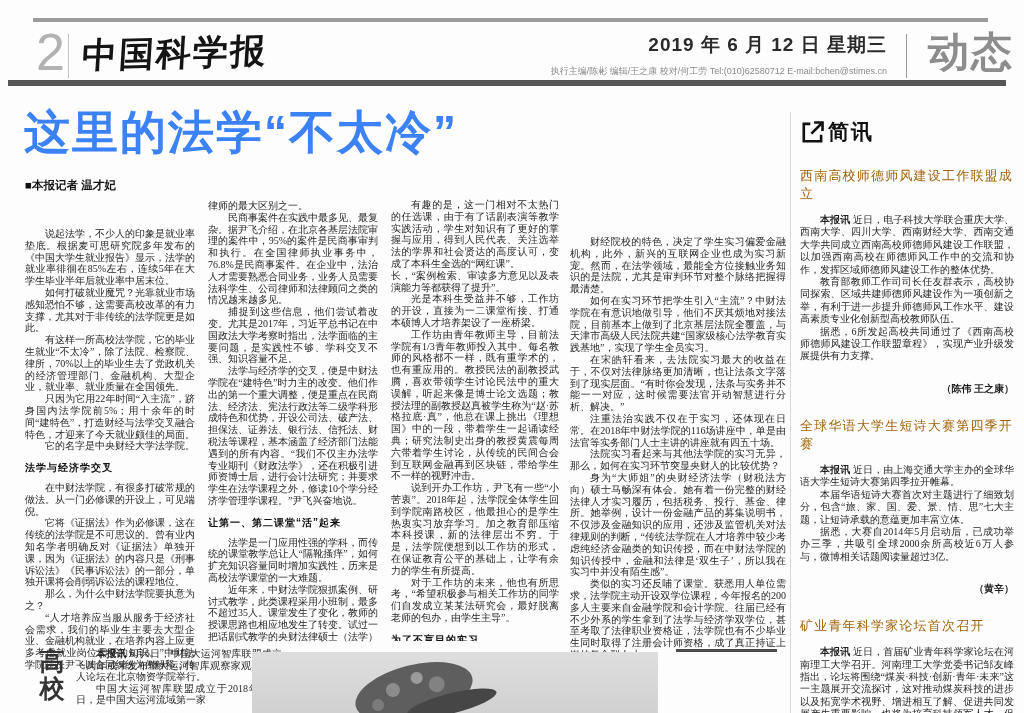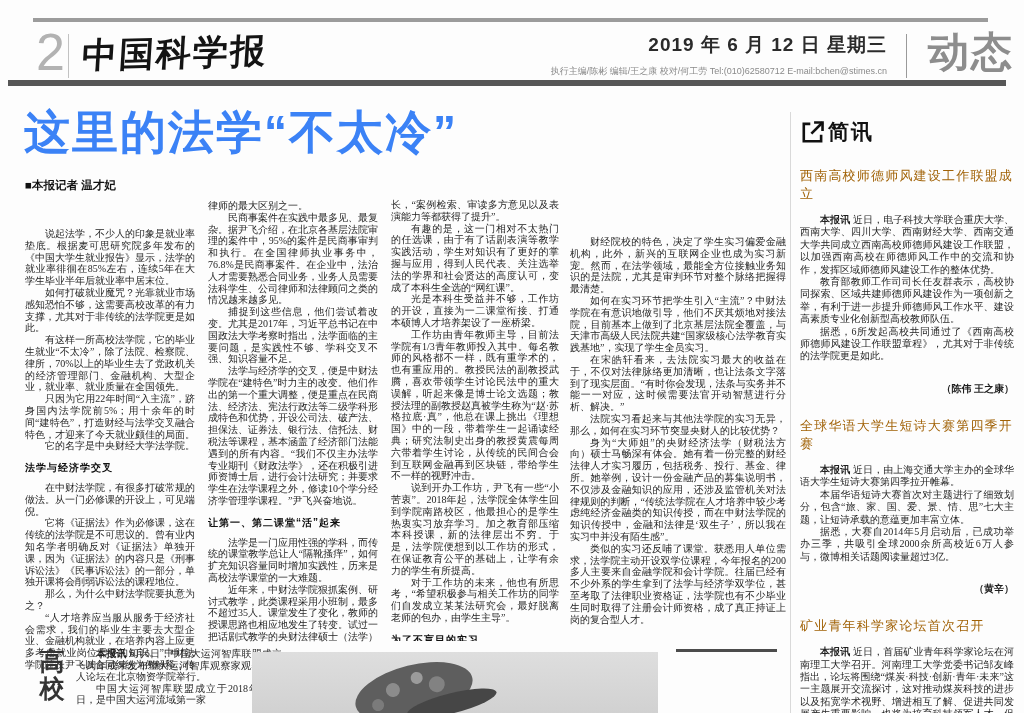--- a/index.html
+++ b/index.html
@@ -90,32 +90,33 @@
   <div class="col col2">
       <p class="para cont">律师的最大区别之一。</p>
       <p class="para">民商事案件在实践中最多见、最复杂。据尹飞介绍，在北京各基层法院审理的案件中，95%的案件是民商事审判和执行。在全国律师执业事务中，76.8%是民商事案件。在企业中，法治人才需要熟悉合同业务，业务人员需要法科学生、公司律师和法律顾问之类的情况越来越多见。</p>
       <p class="para">捕捉到这些信息，他们尝试着改变。尤其是2017年，习近平总书记在中国政法大学考察时指出，法学面临的主要问题，是实践性不够、学科交叉不强、知识容量不足。</p>
       <p class="para">法学与经济学的交叉，便是中财法学院在“建特色”时力主的改变。他们作出的第一个重大调整，便是重点在民商法、经济法、宪法行政法等二级学科形成特色和优势，开设公司法、破产法、担保法、证券法、银行法、信托法、财税法等课程，基本涵盖了经济部门法能遇到的所有内容。“我们不仅主办法学专业期刊《财政法学》，还在积极引进师资博士后，进行会计法研究；并要求学生在法学课程之外，修读10个学分经济学管理学课程。”尹飞兴奋地说。</p>
       <div class="sec-head">让第一、第二课堂“活”起来</div>
       <p class="para">法学是一门应用性强的学科，而传统的课堂教学总让人“隔靴搔痒”，如何扩充知识容量同时增加实践性，历来是高校法学课堂的一大难题。</p>
       <p class="para">近年来，中财法学院狠抓案例、研讨式教学，此类课程采用小班制，最多不超过35人。课堂发生了变化，教师的授课思路也相应地发生了转变。试过一把话剧式教学的央财法律硕士（法学）研究生宋皓轩大呼“过瘾”。原来，开设选举法课程的教授蒋劲松，指导学生用话剧的形式把湖南衡阳贿选案搬进了课堂，现场演绎了一场“官场大地震”。宋皓轩扮演一名检察</p>
     </div>
   <div class="col col3">
+      <p class="para">有趣的是，这一门相对不太热门的任选课，由于有了话剧表演等教学实践活动，学生对知识有了更好的掌握与应用，得到人民代表、关注选举法的学界和社会贤达的高度认可，变成了本科生全选的“网红课”。</p>
       <p class="para cont">长，“案例检索、审读多方意见以及表演能力等都获得了提升”。</p>
-      <p class="para">有趣的是，这一门相对不太热门的任选课，由于有了话剧表演等教学实践活动，学生对知识有了更好的掌握与应用，得到人民代表、关注选举法的学界和社会贤达的高度认可，变成了本科生全选的“网红课”。</p>
       <p class="para">光是本科生受益并不够，工作坊的开设，直接为一二课堂衔接、打通本硕博人才培养架设了一座桥梁。</p>
       <p class="para">工作坊由青年教师主导，目前法学院有1/3青年教师投入其中。每名教师的风格都不一样，既有重学术的，也有重应用的。教授民法的副教授武腾，喜欢带领学生讨论民法中的重大误解，听起来像是博士论文选题；教授法理的副教授赵真被学生称为“赵·苏格拉底·真”，他总在课上挑出《理想国》中的一段，带着学生一起诵读经典；研究法制史出身的教授黄震每周六带着学生讨论，从传统的民间合会到互联网金融再到区块链，带给学生不一样的视野冲击。</p>
       <p class="para">说到开办工作坊，尹飞有一些“小苦衷”。2018年起，法学院全体学生回到学院南路校区，他最担心的是学生热衷实习放弃学习。加之教育部压缩本科授课，新的法律层出不穷。于是，法学院便想到以工作坊的形式，在保证教育公平的基础上，让学有余力的学生有所提高。</p>
       <p class="para">对于工作坊的未来，他也有所思考，“希望积极参与相关工作坊的同学们自发成立某某法研究会，最好脱离老师的包办，由学生主导”。</p>
       <div class="sec-head">为了不盲目的实习</div>
     </div>
   <div class="col col4">
       <p class="para">财经院校的特色，决定了学生实习偏爱金融机构，此外，新兴的互联网企业也成为实习新宠。然而，在法学领域，最能全方位接触业务知识的是法院，尤其是审判环节对整个脉络把握得最清楚。</p>
       <p class="para">如何在实习环节把学生引入“主流”？中财法学院在有意识地做引导，他们不厌其烦地对接法院，目前基本上做到了北京基层法院全覆盖，与天津市高级人民法院共建“国家级核心法学教育实践基地”，实现了学生全员实习。</p>
       <p class="para">在宋皓轩看来，去法院实习最大的收益在于，不仅对法律脉络更加清晰，也让法条文字落到了现实层面。“有时你会发现，法条与实务并不能一一对应，这时候需要法官开动智慧进行分析、解决。”</p>
+      <p class="para">注重法治实践不仅在于实习，还体现在日常。在2018年中财法学院的116场讲座中，单是由法官等实务部门人士主讲的讲座就有四五十场。</p>
       <p class="para">法院实习看起来与其他法学院的实习无异，那么，如何在实习环节突显央财人的比较优势？</p>
       <p class="para">身为“大师姐”的央财经济法学（财税法方向）硕士马畅深有体会。她有着一份完整的财经法律人才实习履历，包括税务、投行、基金、律所。她举例，设计一份金融产品的募集说明书，不仅涉及金融知识的应用，还涉及监管机关对法律规则的判断，“传统法学院在人才培养中较少考虑纯经济金融类的知识传授，而在中财法学院的知识传授中，金融和法律是‘双生子’，所以我在实习中并没有陌生感”。</p>
       <p class="para">类似的实习还反哺了课堂。获悉用人单位需求，法学院主动开设双学位课程，今年报名的200多人主要来自金融学院和会计学院。往届已经有不少外系的学生拿到了法学与经济学双学位，甚至考取了法律职业资格证，法学院也有不少毕业生同时取得了注册会计师资格，成了真正持证上岗的复合型人才。</p>
     </div>
 
   <div class="vline"></div>
   <div class="sidebar">
     <div class="brief-header">
       <span class="brief-icon">
         <svg width="26" height="26" viewBox="0 0 24 24" fill="none" stroke="#111" stroke-width="2.4">
@@ -124,21 +125,21 @@
           <line x1="20.8" y1="3.2" x2="10.5" y2="13.5"></line>
         </svg>
       </span>
       <span class="brief-header-label">简讯</span>
     </div>
     <div>
         <div class="brief">
           <div class="brief-title">西南高校师德师风建设工作联盟成立</div>
           <p class="para"><b>本报讯 </b>近日，电子科技大学联合重庆大学、西南大学、四川大学、西南财经大学、西南交通大学共同成立西南高校师德师风建设工作联盟，以加强西南高校在师德师风工作中的交流和协作，发挥区域师德师风建设工作的整体优势。</p>
           <p class="para">教育部教师工作司司长任友群表示，高校协同探索、区域共建师德师风建设作为一项创新之举，有利于进一步提升师德师风工作水平、建设高素质专业化创新型高校教师队伍。</p>
-          <p class="para">据悉，6所发起高校共同通过了《西南高校师德师风建设工作联盟章程》，尤其对于非传统的法学院更是如此。</p>
+          <p class="para">据悉，6所发起高校共同通过了《西南高校师德师风建设工作联盟章程》，实现产业升级发展提供有力支撑。</p>
           <div class="sig">（陈伟 王之康）</div>
         </div>
         <div class="brief">
           <div class="brief-title">全球华语大学生短诗大赛第四季开赛</div>
           <p class="para"><b>本报讯 </b>近日，由上海交通大学主办的全球华语大学生短诗大赛第四季拉开帷幕。</p>
           <p class="para">本届华语短诗大赛首次对主题进行了细致划分，包含“旅、家、国、爱、景、情、思”七大主题，让短诗承载的意蕴更加丰富立体。</p>
           <p class="para">据悉，大赛自2014年5月启动后，已成功举办三季，共吸引全球2000余所高校近6万人参与，微博相关话题阅读量超过3亿。</p>
           <div class="sig">（黄辛）</div>
         </div>
         <div class="brief">

